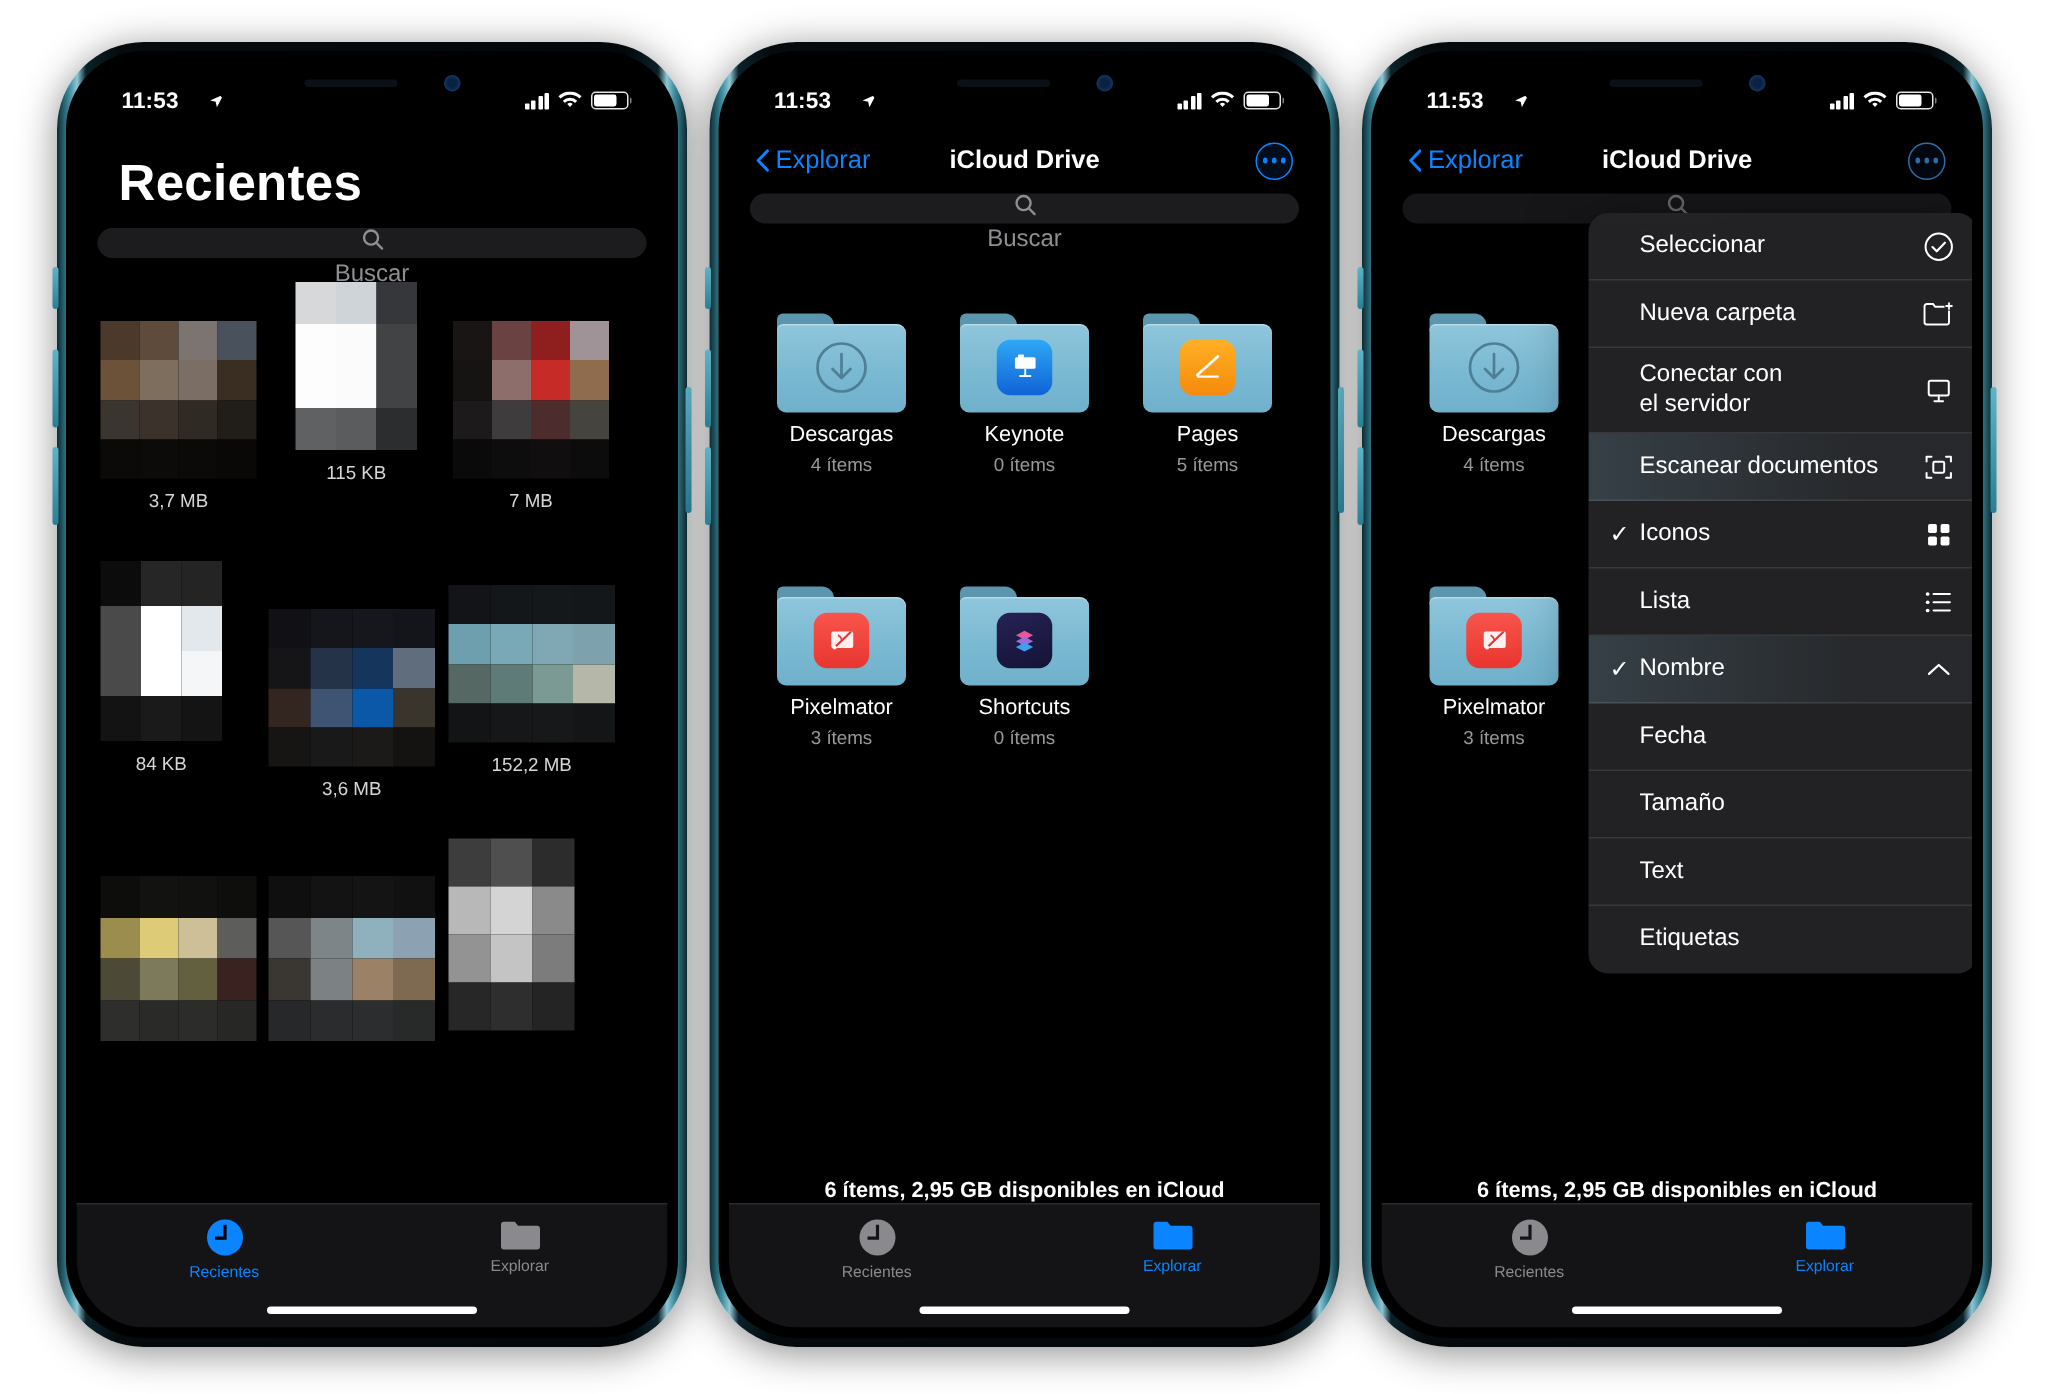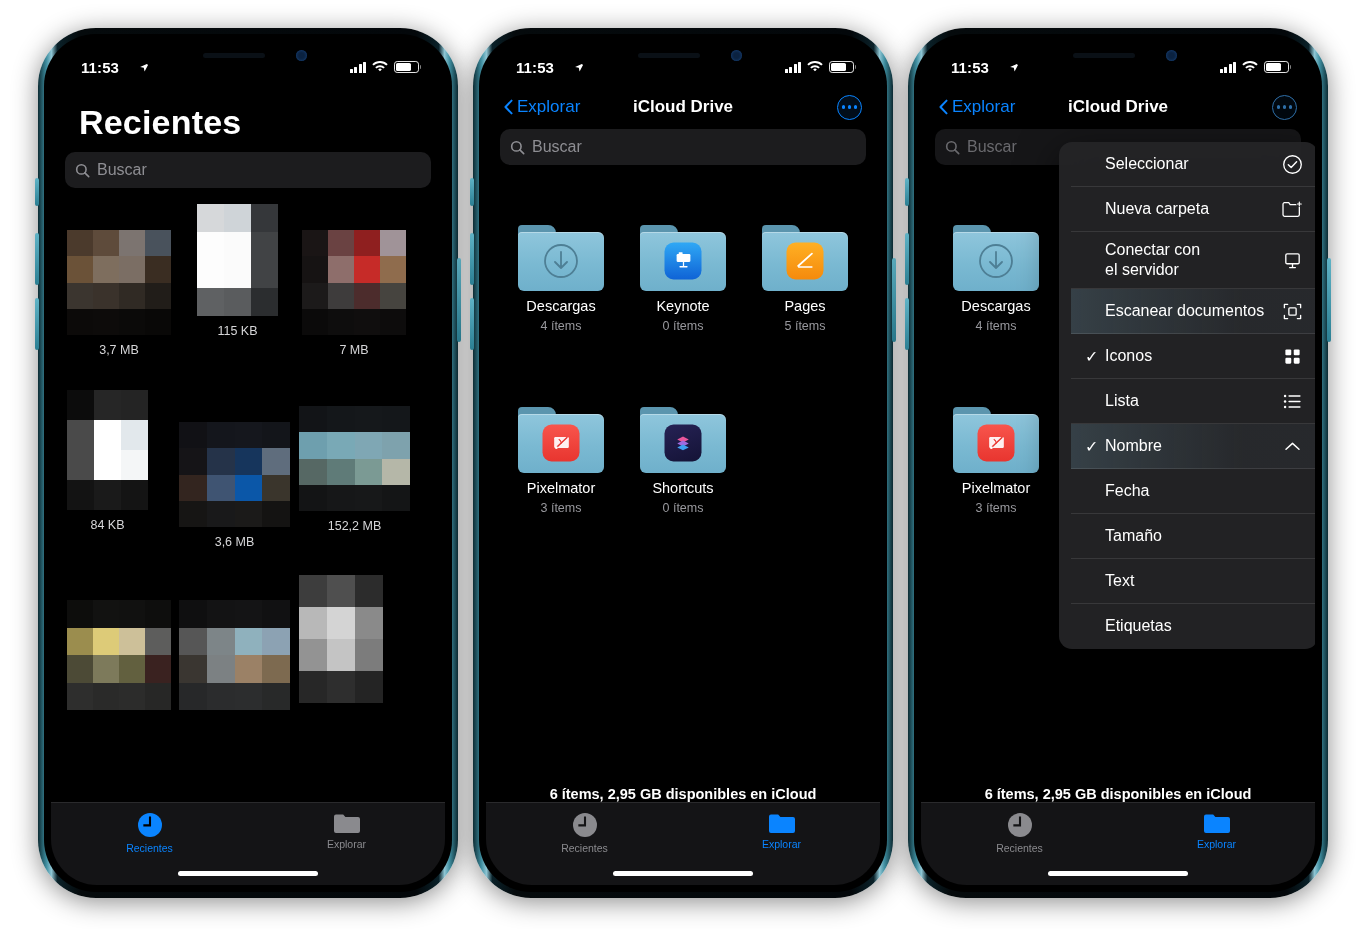--- a/index.html
+++ b/index.html
@@ -90,23 +90,23 @@
     cursor:pointer; background: rgba(10,132,255,.10);
   }
   .nav-more span { width:3.2px;height:3.2px;border-radius:50%;background:#0a84ff; display:block;}
 
   
   .large-title { font-size:34px; font-weight:800; color:#fff; padding: 18px 28px 10px; letter-spacing:.2px;}
 
   
   .searchbar { padding: 0 14px 12px; }
   .searchfield {
-    height:36px; border-radius:10px; background:#1c1c1e;
+    height:20px; border-radius:10px; background:#1c1c1e;
     display:flex; align-items:center; gap:7px; padding: 0 10px;
-    color:#8e8e93; font-size:16px;
+    color:#8e8e93; font-size:16px;flex-direction:column;
   }
   .searchfield.dim { background:#161618; color:#6a6a6e; }
   .mag { width:15px; height:15px; flex:none; }
 
   
   .grid {
     display:grid; grid-template-columns: repeat(3,1fr);
     padding: 10px 16px 0; row-gap: 34px; column-gap: 4px;
   }
   .cell { display:flex; flex-direction:column; align-items:center; cursor:pointer; }
@@ -163,21 +163,20 @@
 
   
   .ctxmenu {
     position:absolute; z-index:60;
     left:138px; top:101px; width:259px;
     border-radius:13px; overflow:hidden;
     background: rgba(37,37,39,.93);
     backdrop-filter: blur(22px);
     box-shadow: 0 12px 40px rgba(0,0,0,.6);
     color:#fff;
-    padding-left:12px;
   }
   .mi {
     position:relative; display:flex; align-items:center;
     padding: 0 14px 0 14px; min-height:45px;
     font-size:16px; cursor:pointer;
     border-bottom:.5px solid rgba(255,255,255,.10);
   }
   .mi:last-child { border-bottom:none; }
   .mi .check { width:20px; flex:none; font-size:16px; color:#fff; }
   .mi .mtext { flex:1; line-height:1.28; }

